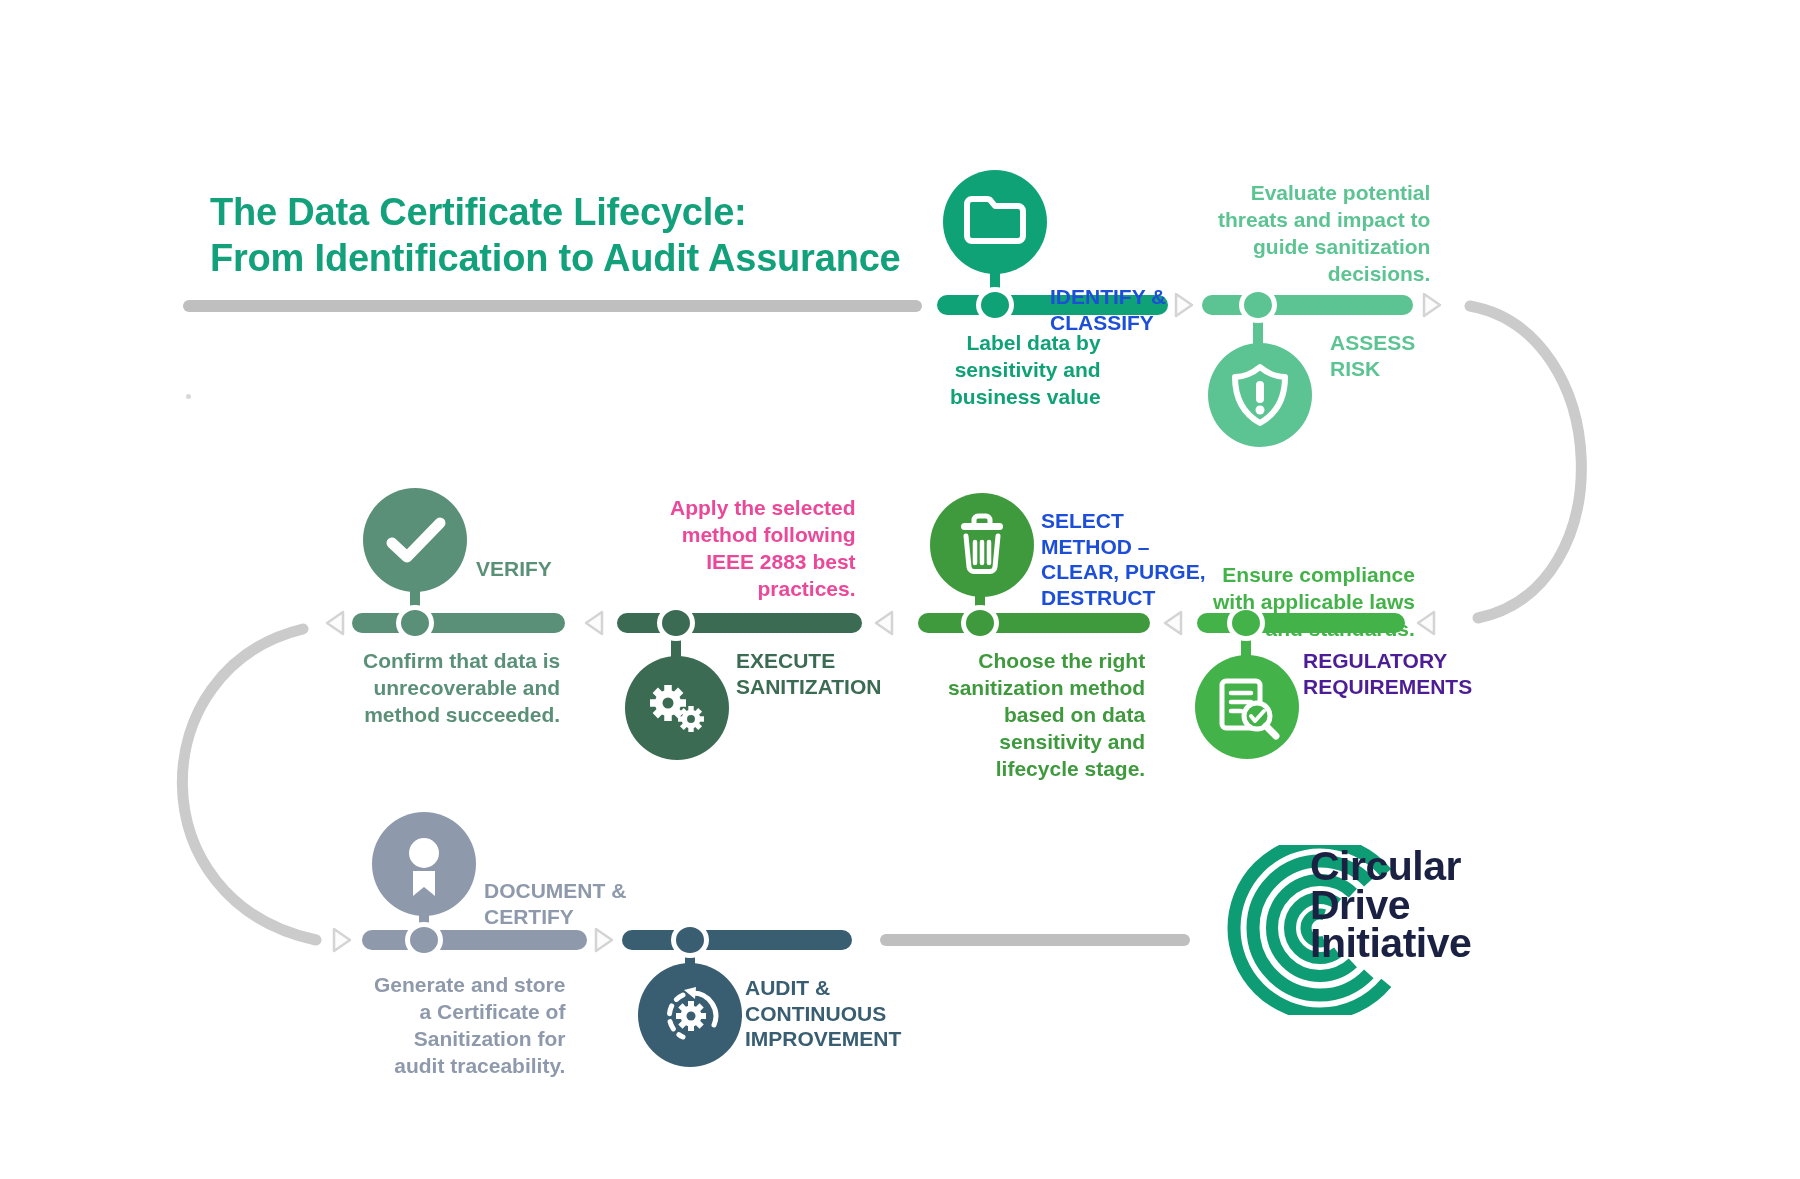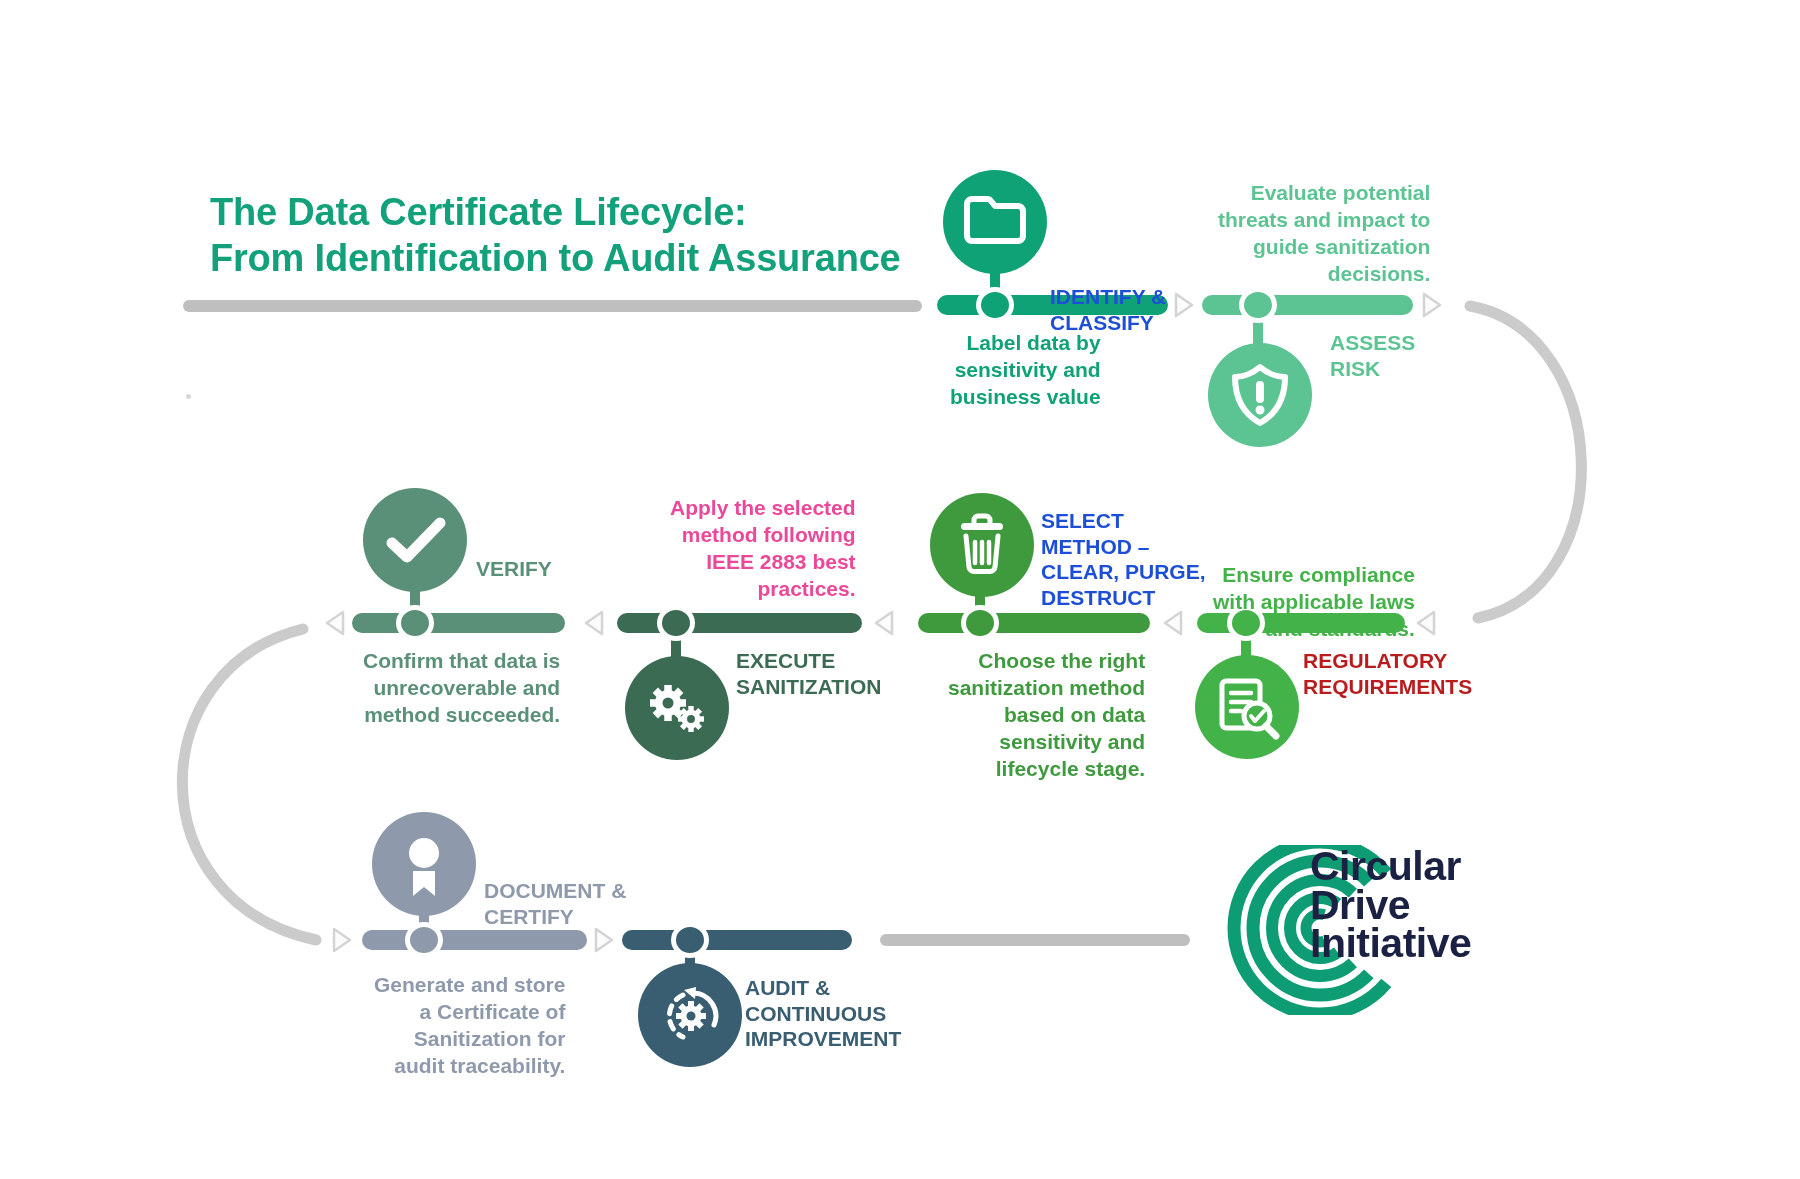--- a/index.html
+++ b/index.html
@@ -109,21 +109,21 @@
   <div class="dot" style="left: 1227px; top: 605px; background: rgb(67, 179, 73);"></div>
   <div class="node-circle" style="left: 1195px; top: 655px; background: rgb(67, 179, 73); color: rgb(67, 179, 73);">
     <svg width="104" height="104" viewBox="-52 -52 104 104">
       <rect x="-25" y="-26" width="38" height="47" rx="4" fill="none" stroke="#fff" stroke-width="5"></rect>
       <path d="M -16 -14 h 20 M -16 -5 h 20 M -16 4 h 10" stroke="#fff" stroke-width="4.5" stroke-linecap="round"></path>
       <circle cx="10" cy="9" r="13" fill="currentColor" stroke="#fff" stroke-width="5"></circle>
       <path d="M 4 9 l 4 5 l 9 -10" fill="none" stroke="#fff" stroke-width="4" stroke-linecap="round" stroke-linejoin="round"></path>
       <path d="M 19 19 l 10 10" stroke="#fff" stroke-width="7" stroke-linecap="round"></path>
     </svg>
   </div>
-  <div class="stage-label" style="left: 1303px; top: 648px; color: #b91c1c;">REGULATORY
+  <div class="stage-label" style="left: 1303px; top: 648px; color: #4c1d95;">REGULATORY
 REQUIREMENTS</div>
   <div class="stage-desc" style="left: 1213px; top: 522px; color: rgb(67, 179, 73); margin-top: 40px;">Ensure compliance
 with applicable laws
 and standards.</div>
 
   <div class="bar" style="left: 918px; top: 613px; width: 232px; background: rgb(63, 154, 62);"></div>
   <div class="neck" style="left: 975px; top: 582px; height: 34px; background: rgb(63, 154, 62);"></div>
   <div class="dot" style="left: 961px; top: 605px; background: rgb(63, 154, 62);"></div>
   <div class="node-circle" style="left: 930px; top: 493px; background: rgb(63, 154, 62); color: rgb(63, 154, 62);">
     <svg width="104" height="104" viewBox="-52 -52 104 104">

